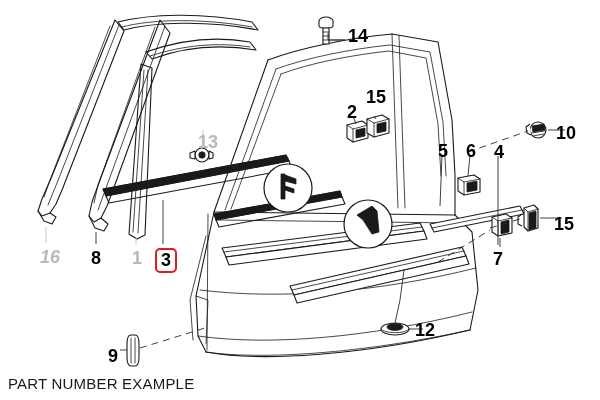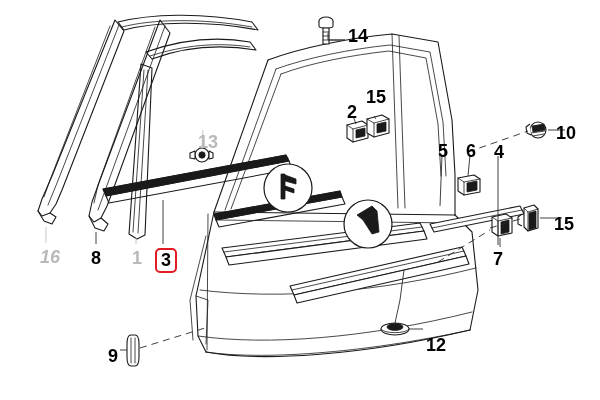--- a/index.html
+++ b/index.html
@@ -288,17 +288,18 @@
   <div class="callout dim" style="left:198px; top:117px;margin-top:16px;">13</div>
   <div class="callout" style="left:348px; top:27px;">14</div>
   <div class="callout" style="left:347px; top:103px;">2</div>
   <div class="callout" style="left:366px; top:88px;">15</div>
   <div class="callout" style="left:438px; top:142px;">5</div>
   <div class="callout" style="left:466px; top:142px;">6</div>
   <div class="callout" style="left:494px; top:143px;">4</div>
   <div class="callout" style="left:556px; top:124px;">10</div>
   <div class="callout" style="left:554px; top:215px;">15</div>
   <div class="callout" style="left:493px; top:250px;">7</div>
-  <div class="callout" style="left:415px; top:336px;margin-left:11px;">12</div>
+  <div class="callout" style="left:415px; top:321px;">12</div>
   <div class="callout" style="left:108px; top:347px;">9</div>
 
+  <div class="caption">PART NUMBER EXAMPLE</div>
 
 </div>
 
 </body></html>

